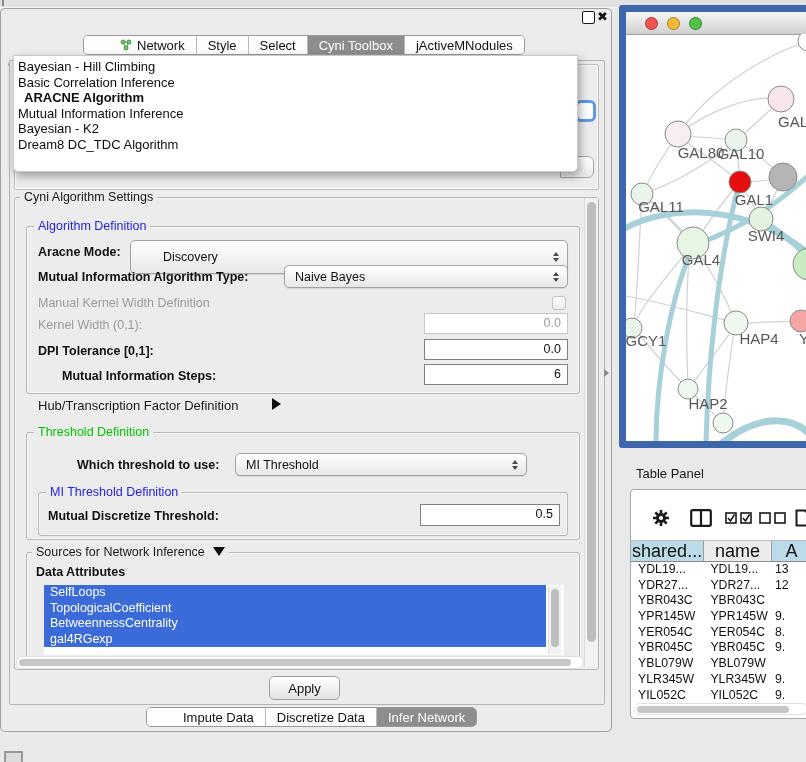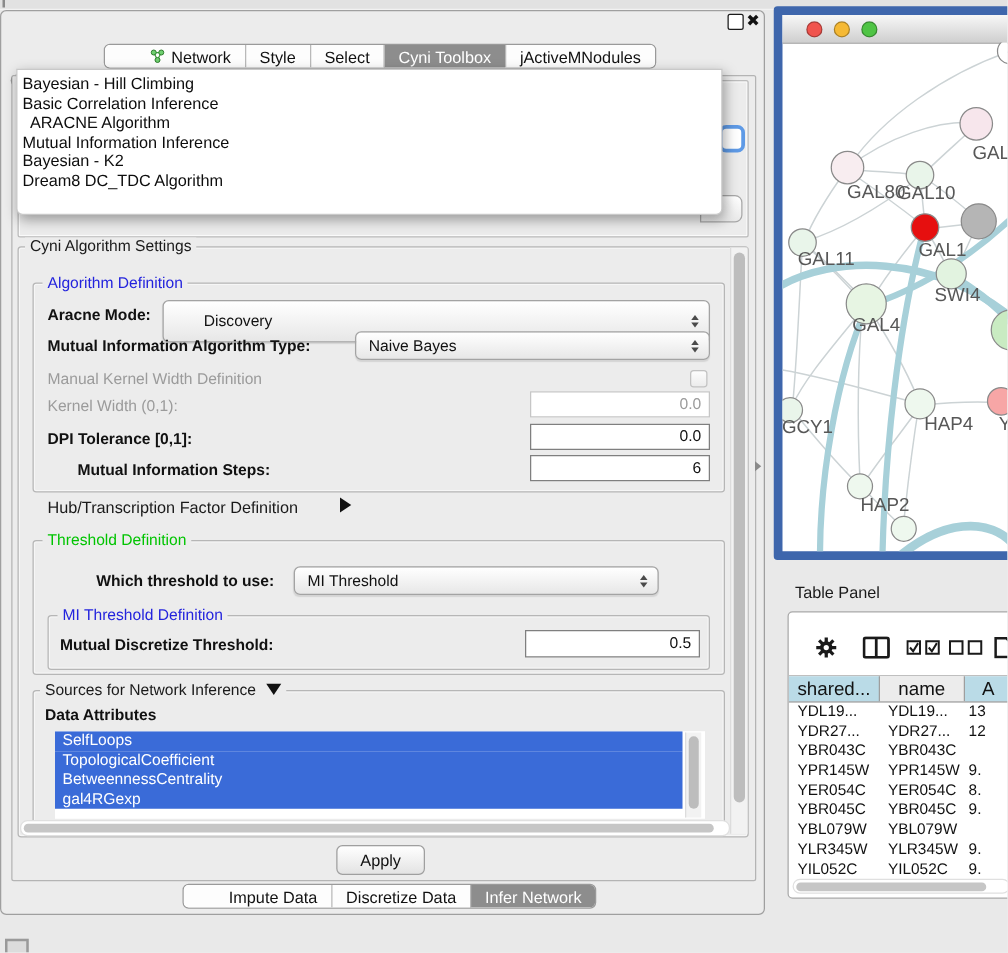--- a/index.html
+++ b/index.html
@@ -67,21 +67,21 @@
   #split-caret{left:604px;top:369px;width:0;height:0;border-top:4px solid transparent;border-bottom:4px solid transparent;border-left:5px solid #8a8a8a;}
   
   #netwin{left:619px;top:5px;width:200px;height:443px;border:7px solid #3e66ac;border-radius:3px;box-sizing:border-box;background:#fff;}
   #net-titlebar{left:0;top:0;right:0;height:22px;background:linear-gradient(#f7f7f7,#cfcfcf);border-bottom:1px solid #9f9f9f;}
   .tl{position:absolute;top:4.5px;width:13px;height:13px;border-radius:50%;box-sizing:border-box;border:1px solid rgba(0,0,0,0.3);}
   
   #tp-title{left:636px;top:466px;font-size:13px;color:#1a1a1a;}
   #tpanel{left:630px;top:489px;width:182px;height:230px;background:#fff;border:1px solid #a9a9a9;border-radius:4px;box-sizing:border-box;overflow:hidden;}
   .tb-ico{position:absolute;top:19px;}
   #thead{left:0;top:50px;right:0;height:22px;display:flex;border-top:1px solid #bfbfbf;border-bottom:1px solid #8b8b8b;box-sizing:border-box;}
-  .th{height:100%;box-sizing:border-box;border-right:1px solid #9e9e9e;font-size:15px;color:#111;
+  .th{height:100%;box-sizing:border-box;border-right:1px solid #9e9e9e;font-size:18px;color:#111;
       display:flex;align-items:center;justify-content:center;overflow:hidden;}
   #tbody{left:0;top:72px;right:0;}
   .tr{display:flex;height:15.7px;line-height:15.7px;font-size:12.3px;color:#111;}
   .td{overflow:hidden;white-space:nowrap;box-sizing:border-box;}
   #t-hsb{left:3px;top:213px;width:172px;height:10px;}
   
   #grip{left:4px;top:751px;width:19px;height:14px;border:2px solid #9a9a9a;background:#dcdcdc;box-sizing:border-box;}
   #topstrip{left:0;top:0;width:806px;height:7px;background:#e2e2e2;border-bottom:1px solid #f2f2f2;}
   #toptick{left:2px;top:0;width:2px;height:6px;background:#8a8a8a;}
   svg{display:block;}
@@ -120,21 +120,21 @@
   <div class="abs" id="content-box"></div>
   <div class="abs" id="top-etched"></div>
   <div class="abs" id="focus-frag"></div>
   <div class="abs" id="combo-frag"></div>
 
   <div class="abs" id="algo-popup">
     <div id="algo-list">
 
     <div class="dd-item">Bayesian - Hill Climbing</div>
         <div class="dd-item">Basic Correlation Inference</div>
-        <div class="dd-item" style="font-weight: normal; padding-left: 10px;">ARACNE Algorithm</div>
+        <div class="dd-item" style="font-weight: bold; padding-left: 10px;">ARACNE Algorithm</div>
         <div class="dd-item">Mutual Information Inference</div>
         <div class="dd-item">Bayesian - K2</div>
         <div class="dd-item">Dream8 DC_TDC Algorithm</div>
       </div>
   </div>
 
   <div class="abs gbox" style="left:14px;top:197px;width:583px;height:471px;"></div>
   <div class="abs legend" style="left:20px;top:190px;">Cyni Algorithm Settings</div>
 
   <div class="abs gbox" style="left:26px;top:226px;width:552px;height:166px;"></div>

